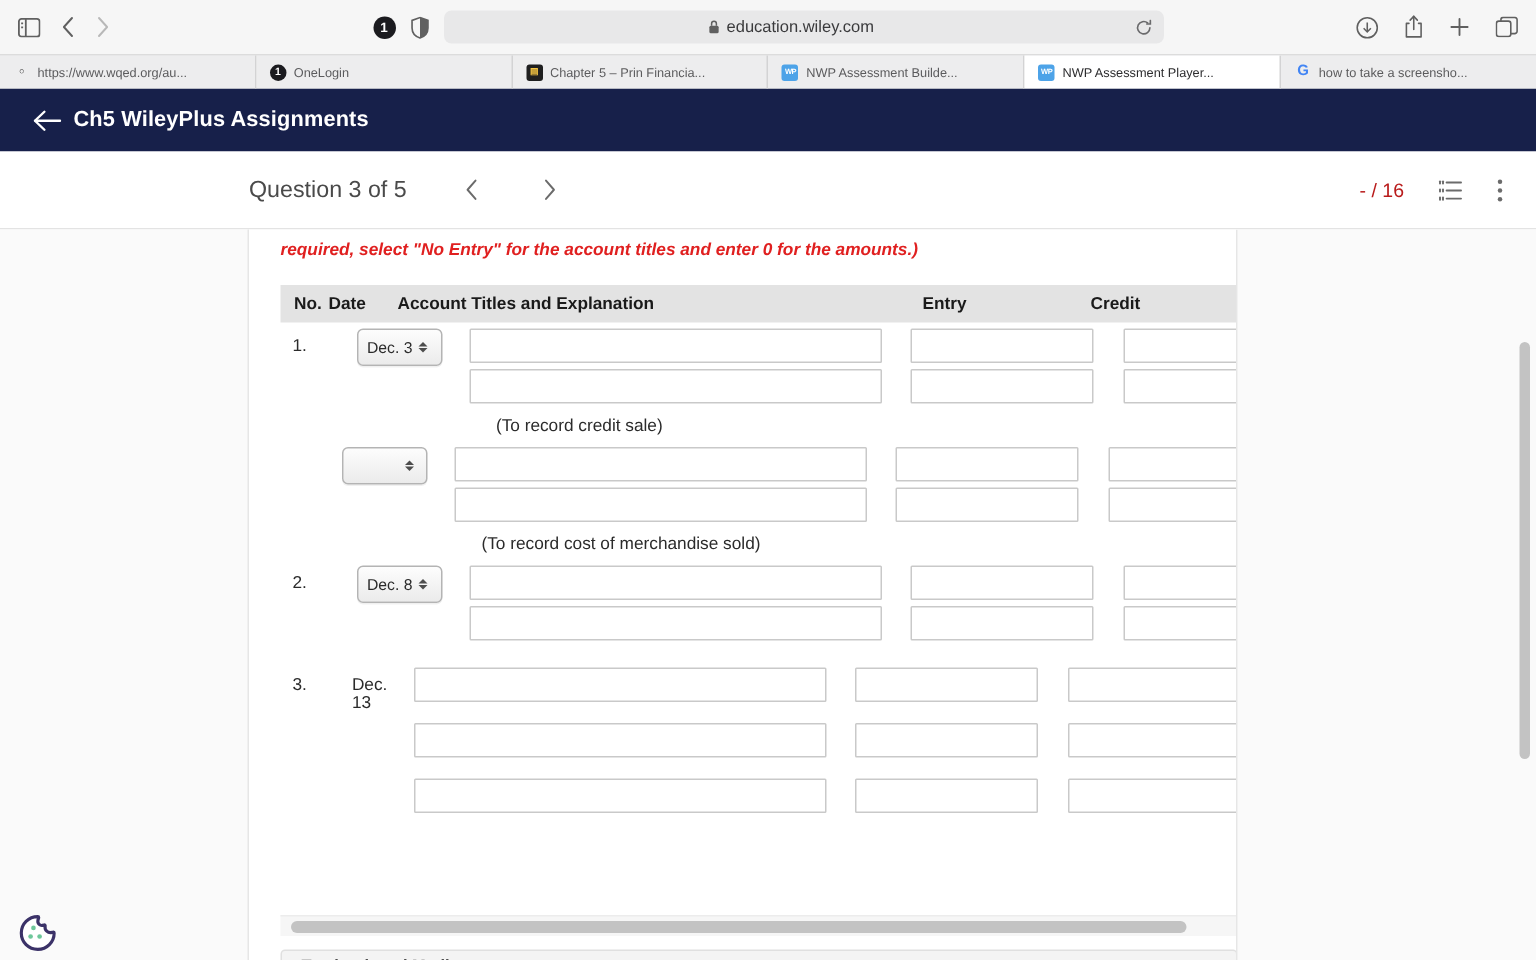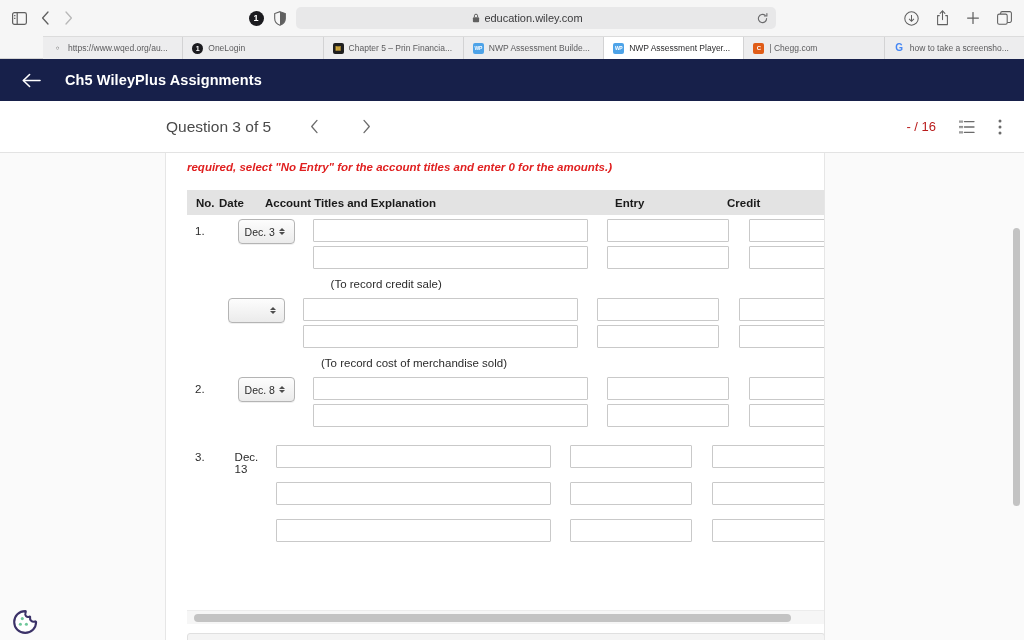--- a/index.html
+++ b/index.html
@@ -54,21 +54,20 @@
     font-size: 11px; color: #3a3a3c;
   }
   .reload { margin-left: auto; color: #6a6a6c; z-index: 2; }
 
   
   .tabstrip {
     height: 22px;
     display: flex;
     background: #e7e7e8;
     border-top: 1px solid #dcdcdc;
-    margin-left: 43px;
   }
   .tab {
     flex: 1 1 0;
     min-width: 0;
     height: 22px;
     display: flex; align-items: center;
     gap: 5px;
     padding: 0 9px;
     font-size: 8.5px;
     color: #5b5b5d;
@@ -93,21 +92,21 @@
   .fav-nwp { background: #4da3e8; color: #fff; font-size: 5px; letter-spacing: -0.3px; }
   .fav-chegg { background: #e05c17; color: #fff; }
   .fav-google { background: transparent; color: #4285f4; font-size: 10px; font-weight: bold; border-radius: 0; }
 
   
   .app-header {
     height: 42px;
     background: #17204a;
     display: flex; align-items: center;
     padding: 0 22px;
-    gap: 24px;
+    gap: 8px;
   }
   .back-arrow { color: #ffffff; cursor: pointer; display: flex; }
   .app-title { color: #ffffff; font-size: 14.5px; font-weight: bold; letter-spacing: 0.1px; }
 
   
   .qbar {
     height: 52px;
     background: #ffffff;
     display: flex; align-items: center;
     border-bottom: 1px solid #e3e3e3;
@@ -392,24 +391,20 @@
       <span class="favicon fav-chapter">▤</span>
       <span class="tab-label">Chapter 5 – Prin Financia...</span>
     </div>
     <div class="tab">
       <span class="favicon fav-nwp">WP</span>
       <span class="tab-label">NWP Assessment Builde...</span>
     </div>
     <div class="tab active">
       <span class="favicon fav-nwp">WP</span>
       <span class="tab-label">NWP Assessment Player...</span>
-    </div>
-    <div class="tab">
-      <span class="favicon fav-chegg">C</span>
-      <span class="tab-label">| Chegg.com</span>
     </div>
     <div class="tab">
       <span class="favicon fav-google">G</span>
       <span class="tab-label">how to take a screensho...</span>
     </div>
   </div>
 </div>
 
 <div class="app-header">
   <span class="back-arrow">

